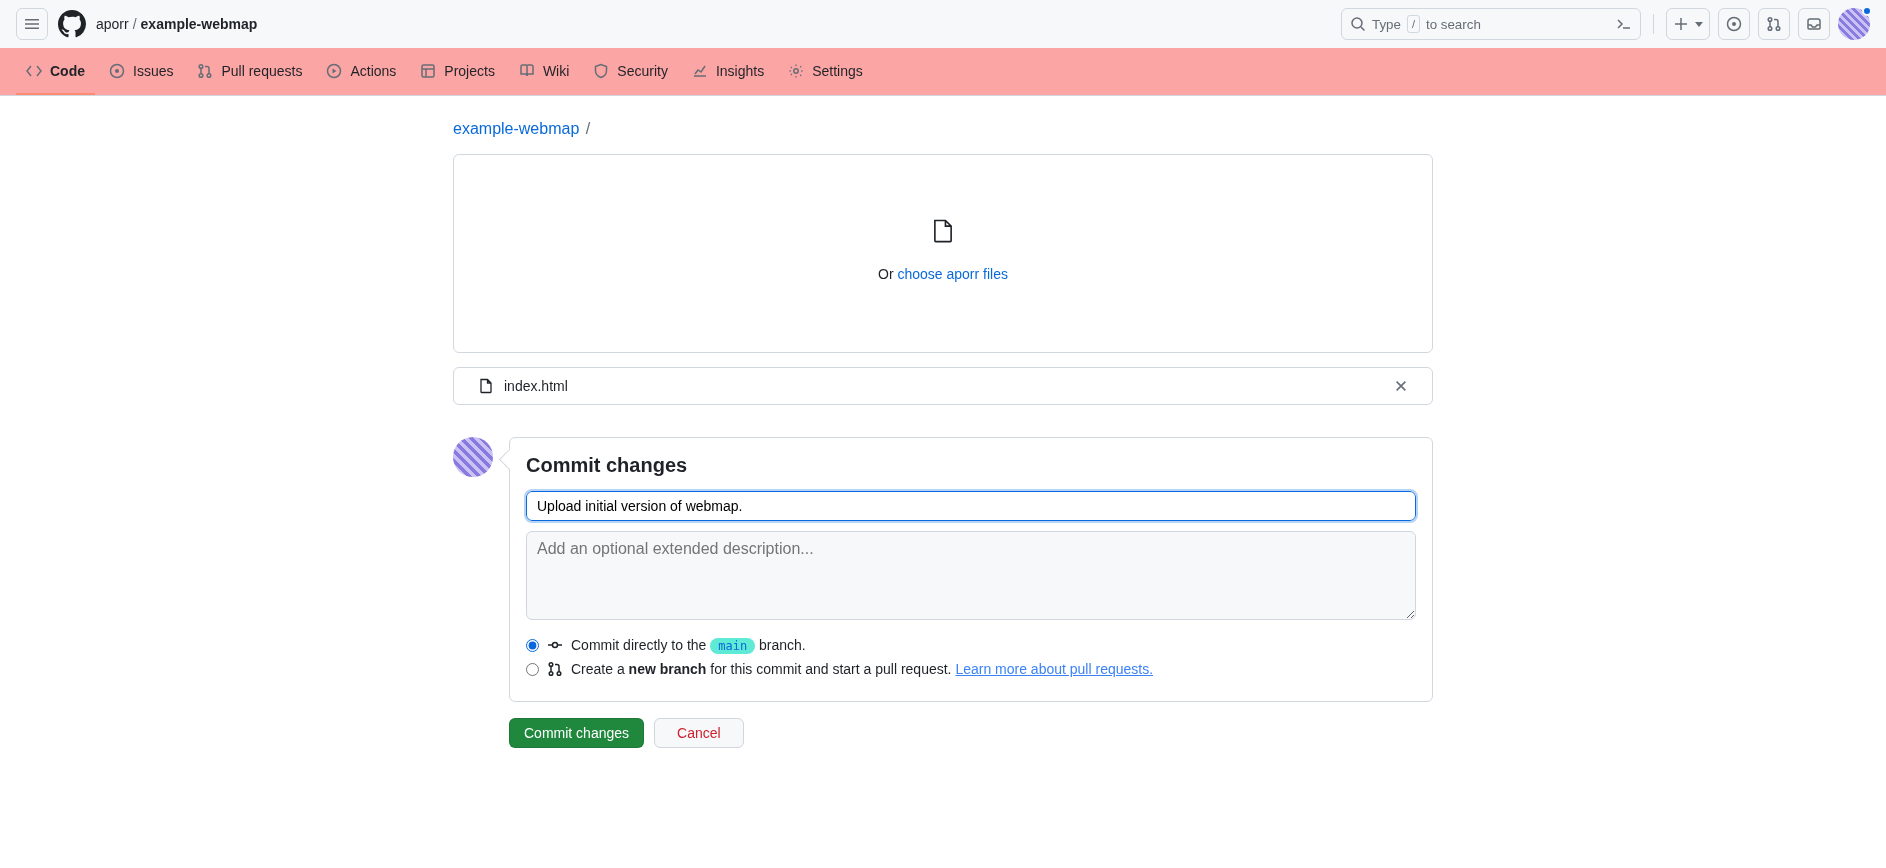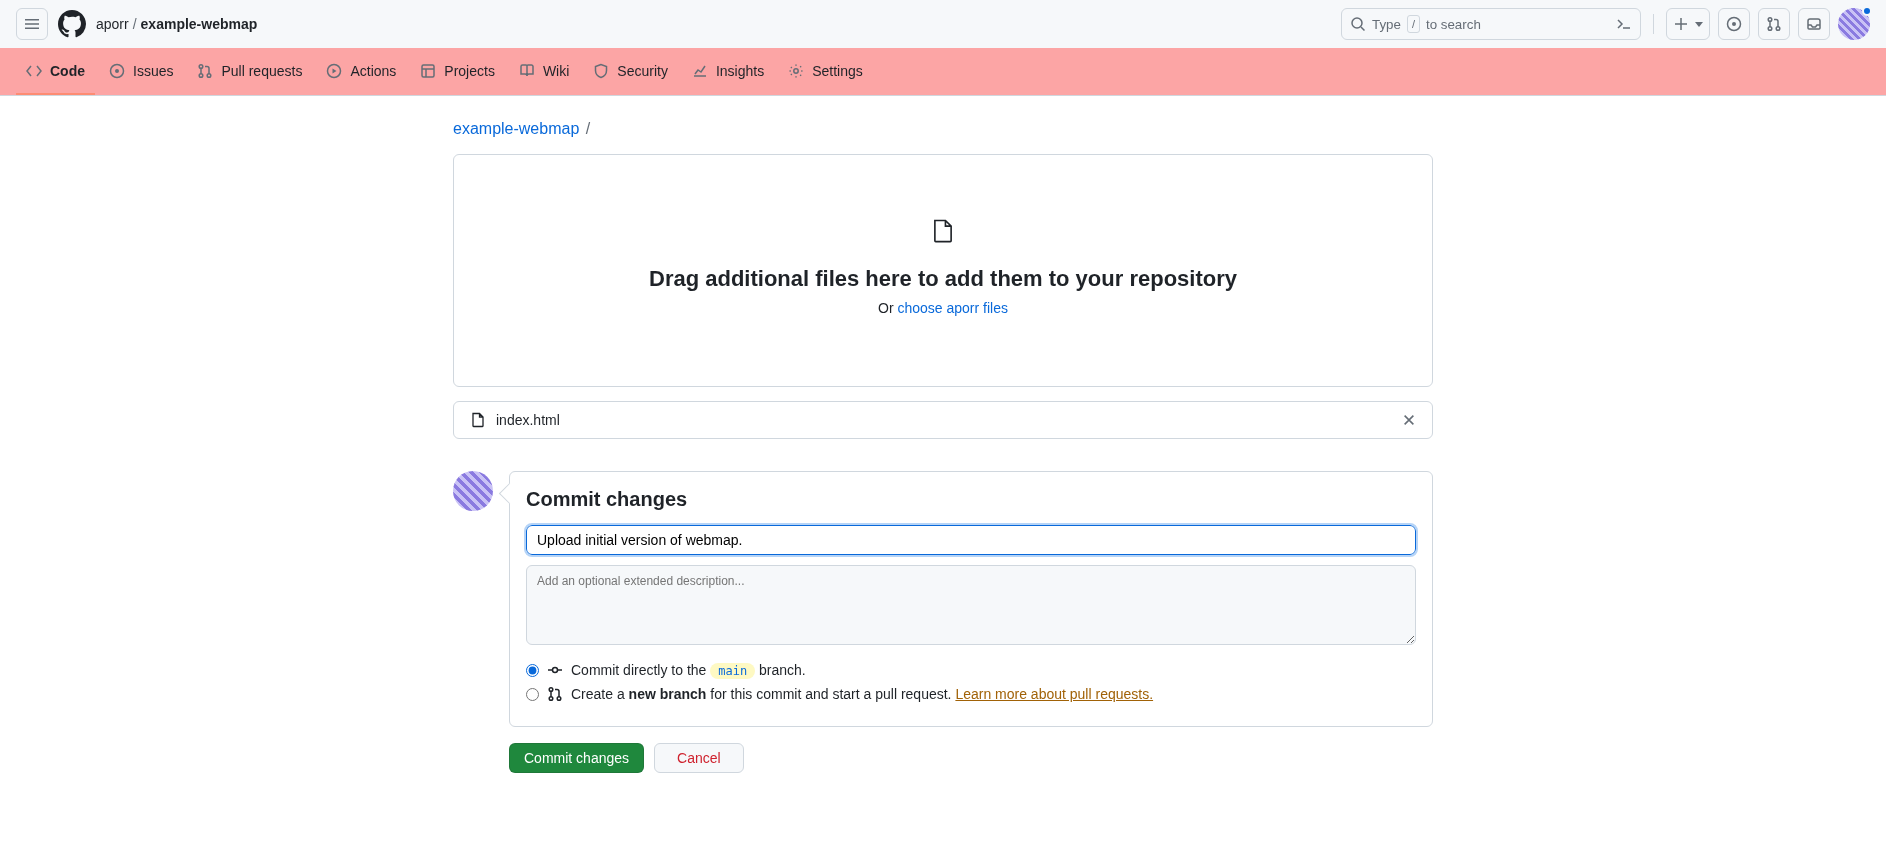--- a/index.html
+++ b/index.html
@@ -109,21 +109,21 @@
     margin-bottom: 14px;
   }
   .dropzone .big-icon { color: #1f2328; margin-bottom: 16px; display:inline-block; }
   .dropzone h2 { font-size: 22px; font-weight: 600; margin-bottom: 8px; }
   .dropzone .sub { color: #1f2328; }
   .dropzone .sub a { color: #0969da; }
 
   .file-row {
     border: 1px solid #d0d7de;
     border-radius: 6px;
-    padding: 10px 16px;
+    padding: 10px 24px;
     display: flex; align-items: center;
     gap: 10px;
     margin-bottom: 32px;
     text-align: center;
   }
   .file-row .close { margin-left: auto; cursor: pointer; color: #656d76; }
 
   .commit-area { display: flex; gap: 16px; }
   .avatar-sm {
     width: 40px; height: 40px; border-radius: 50%;
@@ -156,43 +156,43 @@
     border-radius: 6px;
     padding: 6px 10px;
     font-size: 14px;
     margin-bottom: 10px;
   }
   .textarea-desc {
     width: 100%;
     border: 1px solid #d0d7de;
     border-radius: 6px;
     padding: 8px 10px;
-    font-size: 12px;
+    font-size: 16px;
     background: #f6f8fa;
-    height: 80px;
+    height: 89px;
     resize: vertical;
     color: #656d76;
     margin-bottom: 14px;
     font-family: inherit;
   }
   .radio-row {
     display: flex; align-items: center; gap: 8px;
     font-size: 14px;
     margin-bottom: 8px;
   }
   .radio-row input[type=radio] { accent-color: #0969da; }
   .branch-badge {
-    background: #fef9c3;
+    background: #5eead4;
     color: #0969da;
     border-radius: 999px;
     padding: 1px 8px;
     font-family: ui-monospace, monospace;
     font-size: 12px;
   }
-  .radio-row a { color: #a16207; text-decoration: underline; }
+  .radio-row a { color: #3b82f6; text-decoration: underline; }
 
   .actions { display: flex; gap: 10px; margin-top: 16px; margin-left: 56px; }
   .btn-primary {
     background: #1f883d; color: #fff;
     border: 1px solid rgba(31,35,40,.15);
     border-radius: 6px;
     padding: 6px 14px;
     font-size: 14px; font-weight: 500;
     cursor: pointer;
   }
@@ -360,21 +360,20 @@
     <a href="#">example-webmap</a>
     <span class="sep2">/</span>
   </div>
 
   <div class="dropzone">
     <span class="big-icon">
       <svg width="26" height="32" viewBox="0 0 16 16" fill="none" stroke="currentColor" stroke-width="1">
           <path d="M3 1.5h6.5L13 5v9a.5.5 0 0 1-.5.5h-9A.5.5 0 0 1 3 14zM9.5 1.5V5H13"></path>
         </svg>
     </span>
-    <h2>Drag additional files here to add them to your repository</h2>
     <div class="sub">
       <span>Or </span><a href="#">choose aporr files</a>
     </div>
   </div>
 
   <div class="file-row">
     <span>
       <svg width="16" height="16" viewBox="0 0 16 16" fill="none" stroke="currentColor" stroke-width="1.3">
           <path d="M3 1.5h6.5L13 5v9a.5.5 0 0 1-.5.5h-9A.5.5 0 0 1 3 14zM9.5 1.5V5H13"></path>
         </svg>

